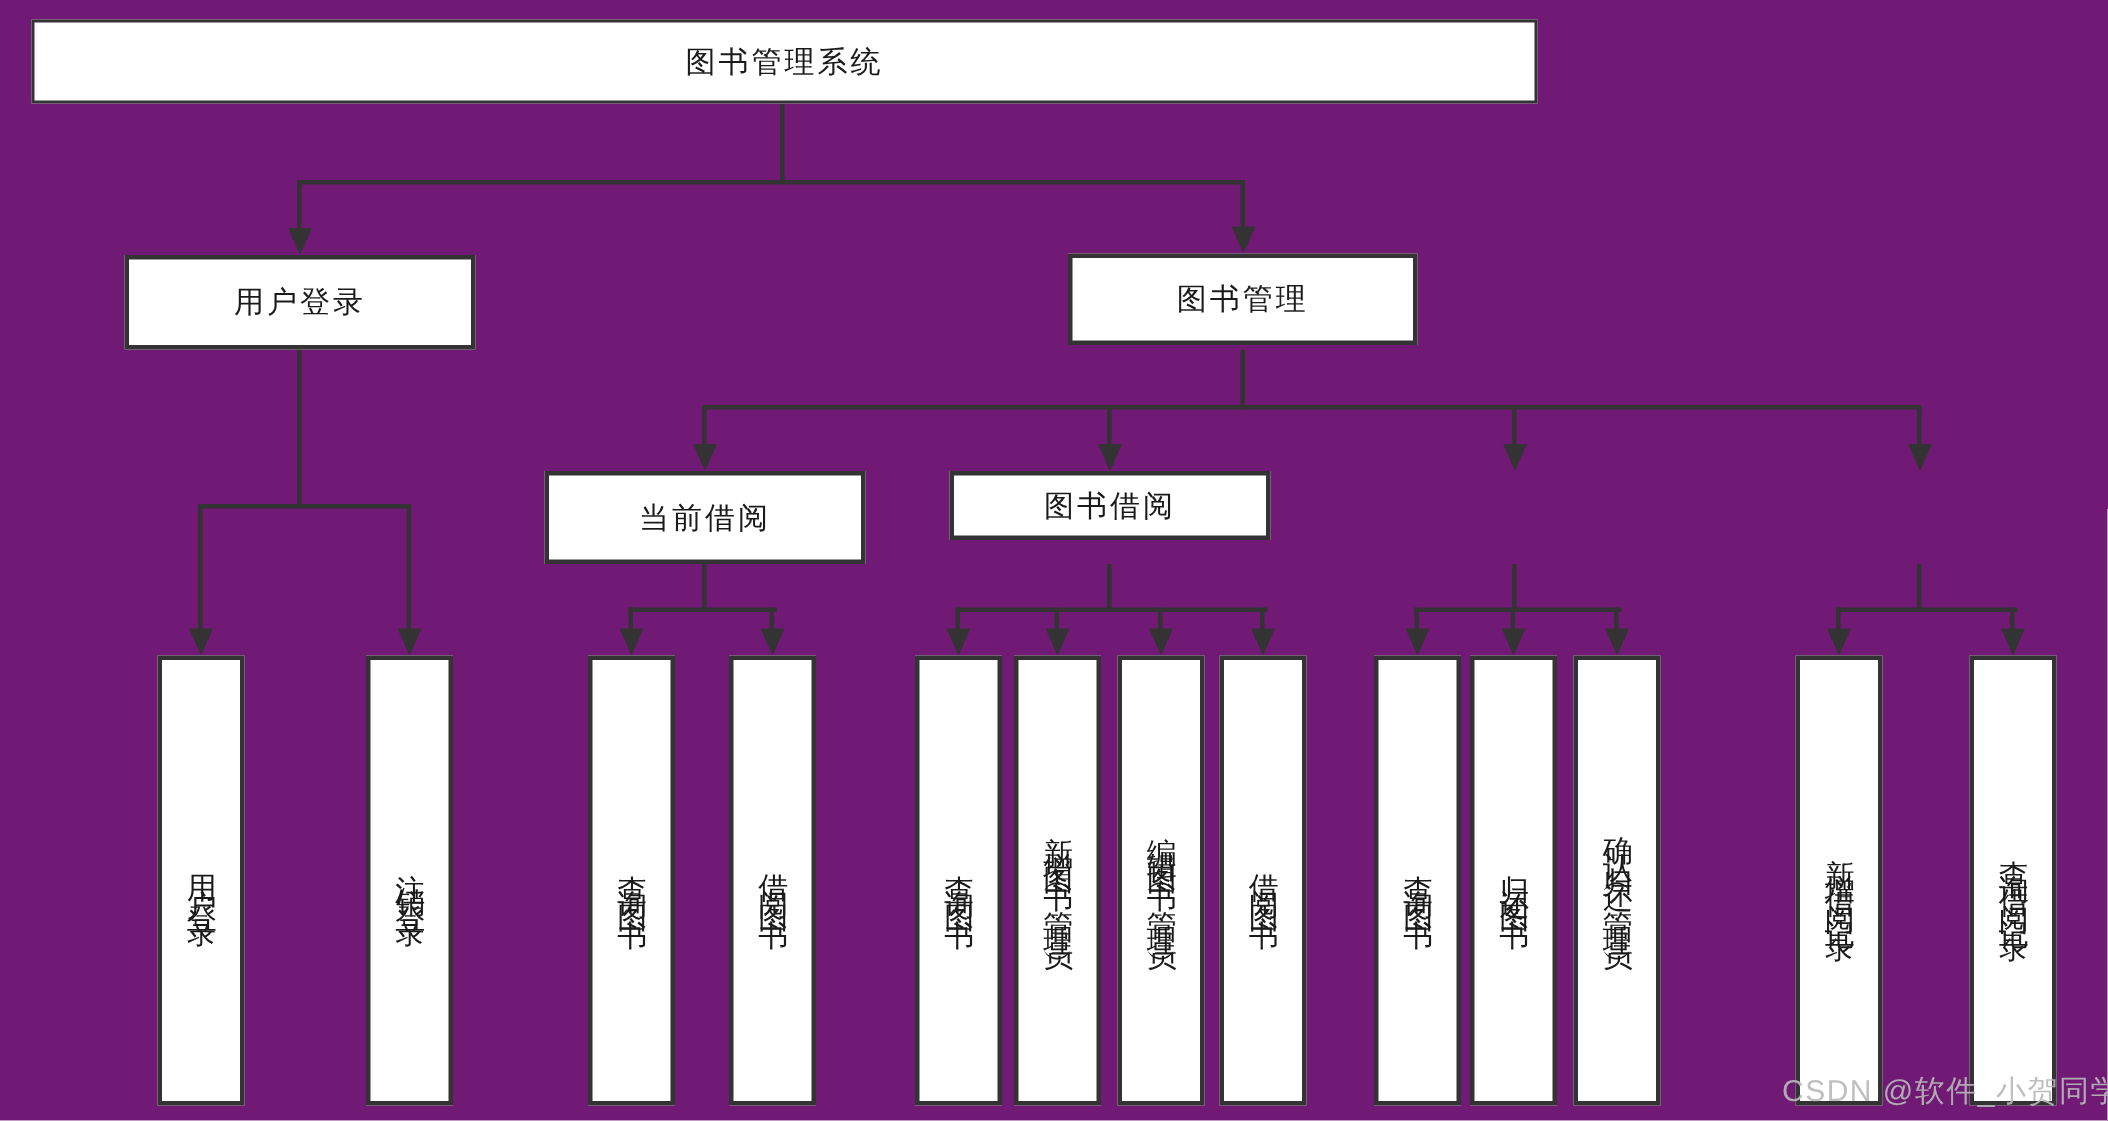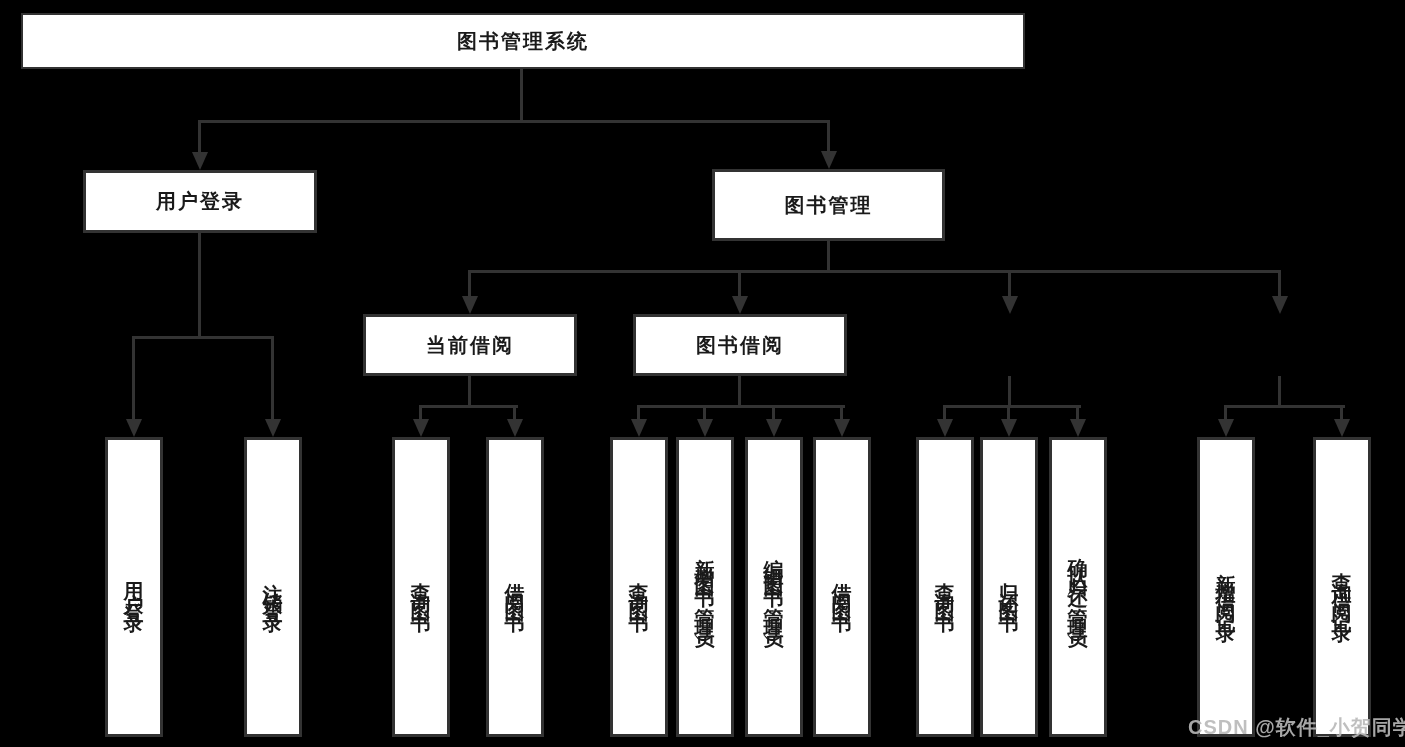--- a/index.html
+++ b/index.html
@@ -5,23 +5,22 @@
   html, body {
     margin: 0;
     padding: 0;
     background: #ffffff;
     font-family: "Liberation Sans", "DejaVu Sans", sans-serif;
   }
   .canvas {
     position: relative;
     width: 1405px;
     height: 747px;
-    background: #000000;
+    background: #701a75;
     overflow: hidden;
-    font-weight: bold;
   }
   .box {
     position: absolute;
     box-sizing: border-box;
     background: #ffffff;
     border: 3px solid #333333;
     display: flex;
     align-items: center;
     justify-content: center;
     color: #1a1a1a;
@@ -73,25 +72,25 @@
 </style>
 </head>
 <body>
 
 <div class="canvas">
 
   <div class="box root" style="left:21px; top:13px; width:1004px; height:56px;">图书管理系统</div>
 
   <div class="box" style="left:83px; top:170px; width:234px; height:63px;">用户登录</div>
 
-  <div class="box" style="left:712px; top:169px; width:233px; height:72px;">图书管理</div>
+  <div class="box" style="left:712px; top:169px; width:233px; height:61px;">图书管理</div>
 
   <div class="box" style="left:363px; top:314px; width:214px; height:62px;">当前借阅</div>
 
-  <div class="box" style="left:633px; top:314px; width:214px; height:62px;">图书借阅</div>
+  <div class="box" style="left:633px; top:314px; width:214px; height:46px;">图书借阅</div>
 
 
 
   <div class="box" style="left:105px; top:437px; width:58px; height:300px;">
     <span class="vtext">用户登录</span>
   </div>
   <div class="box" style="left:244px; top:437px; width:58px; height:300px;">
     <span class="vtext">注销登录</span>
   </div>
 

